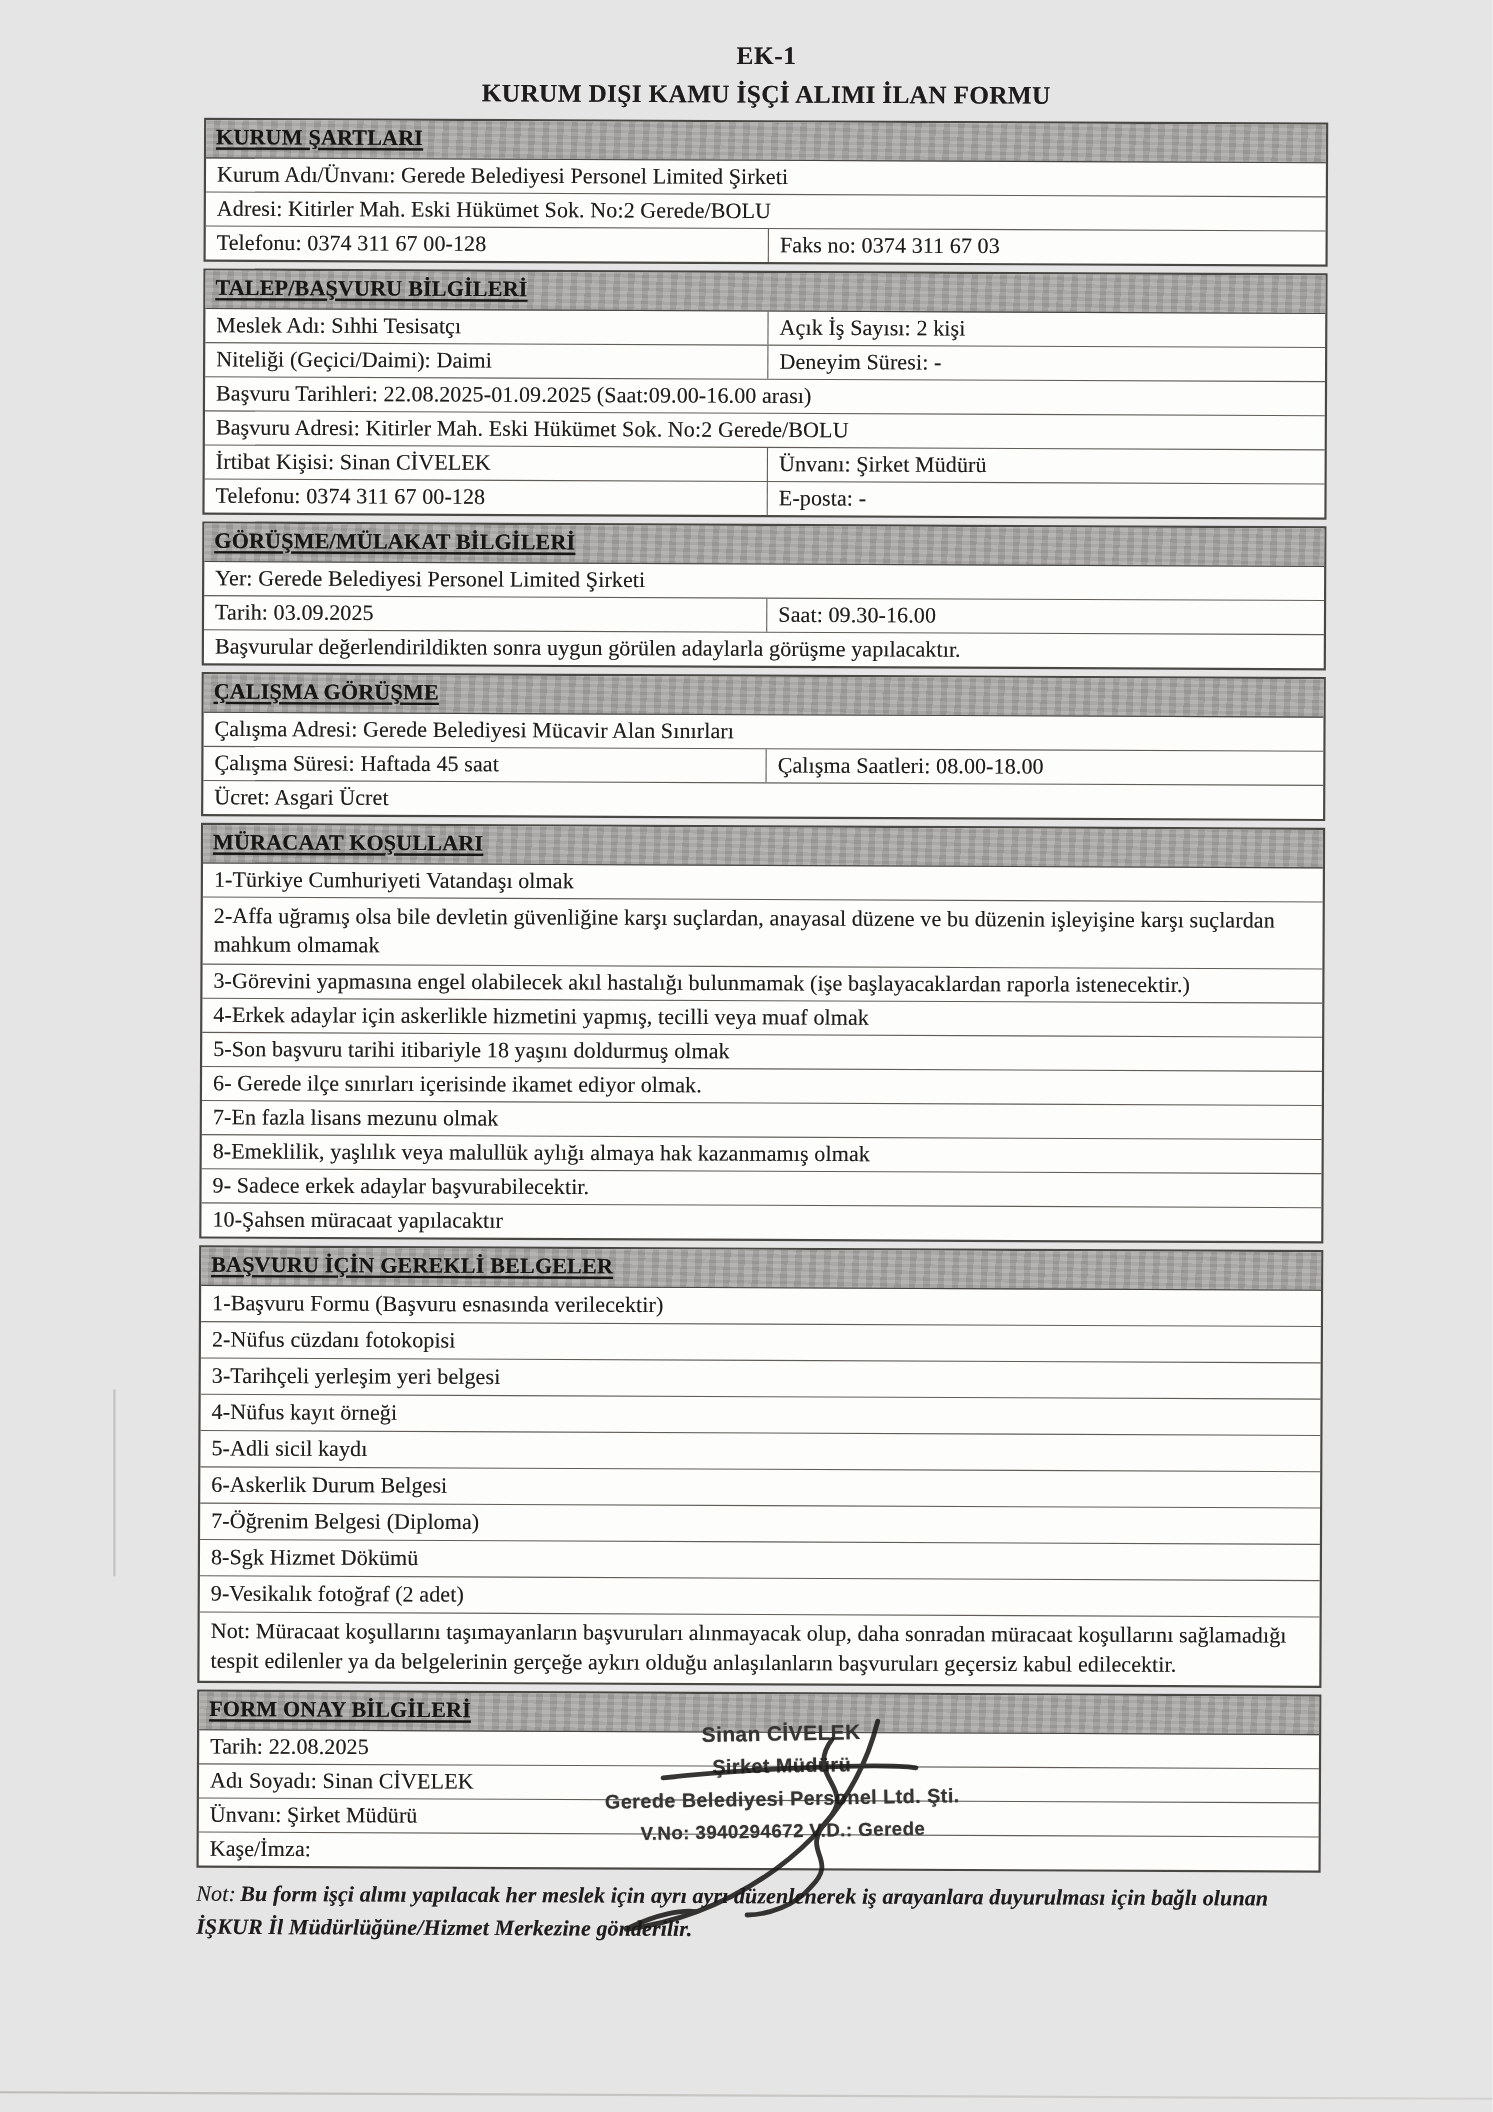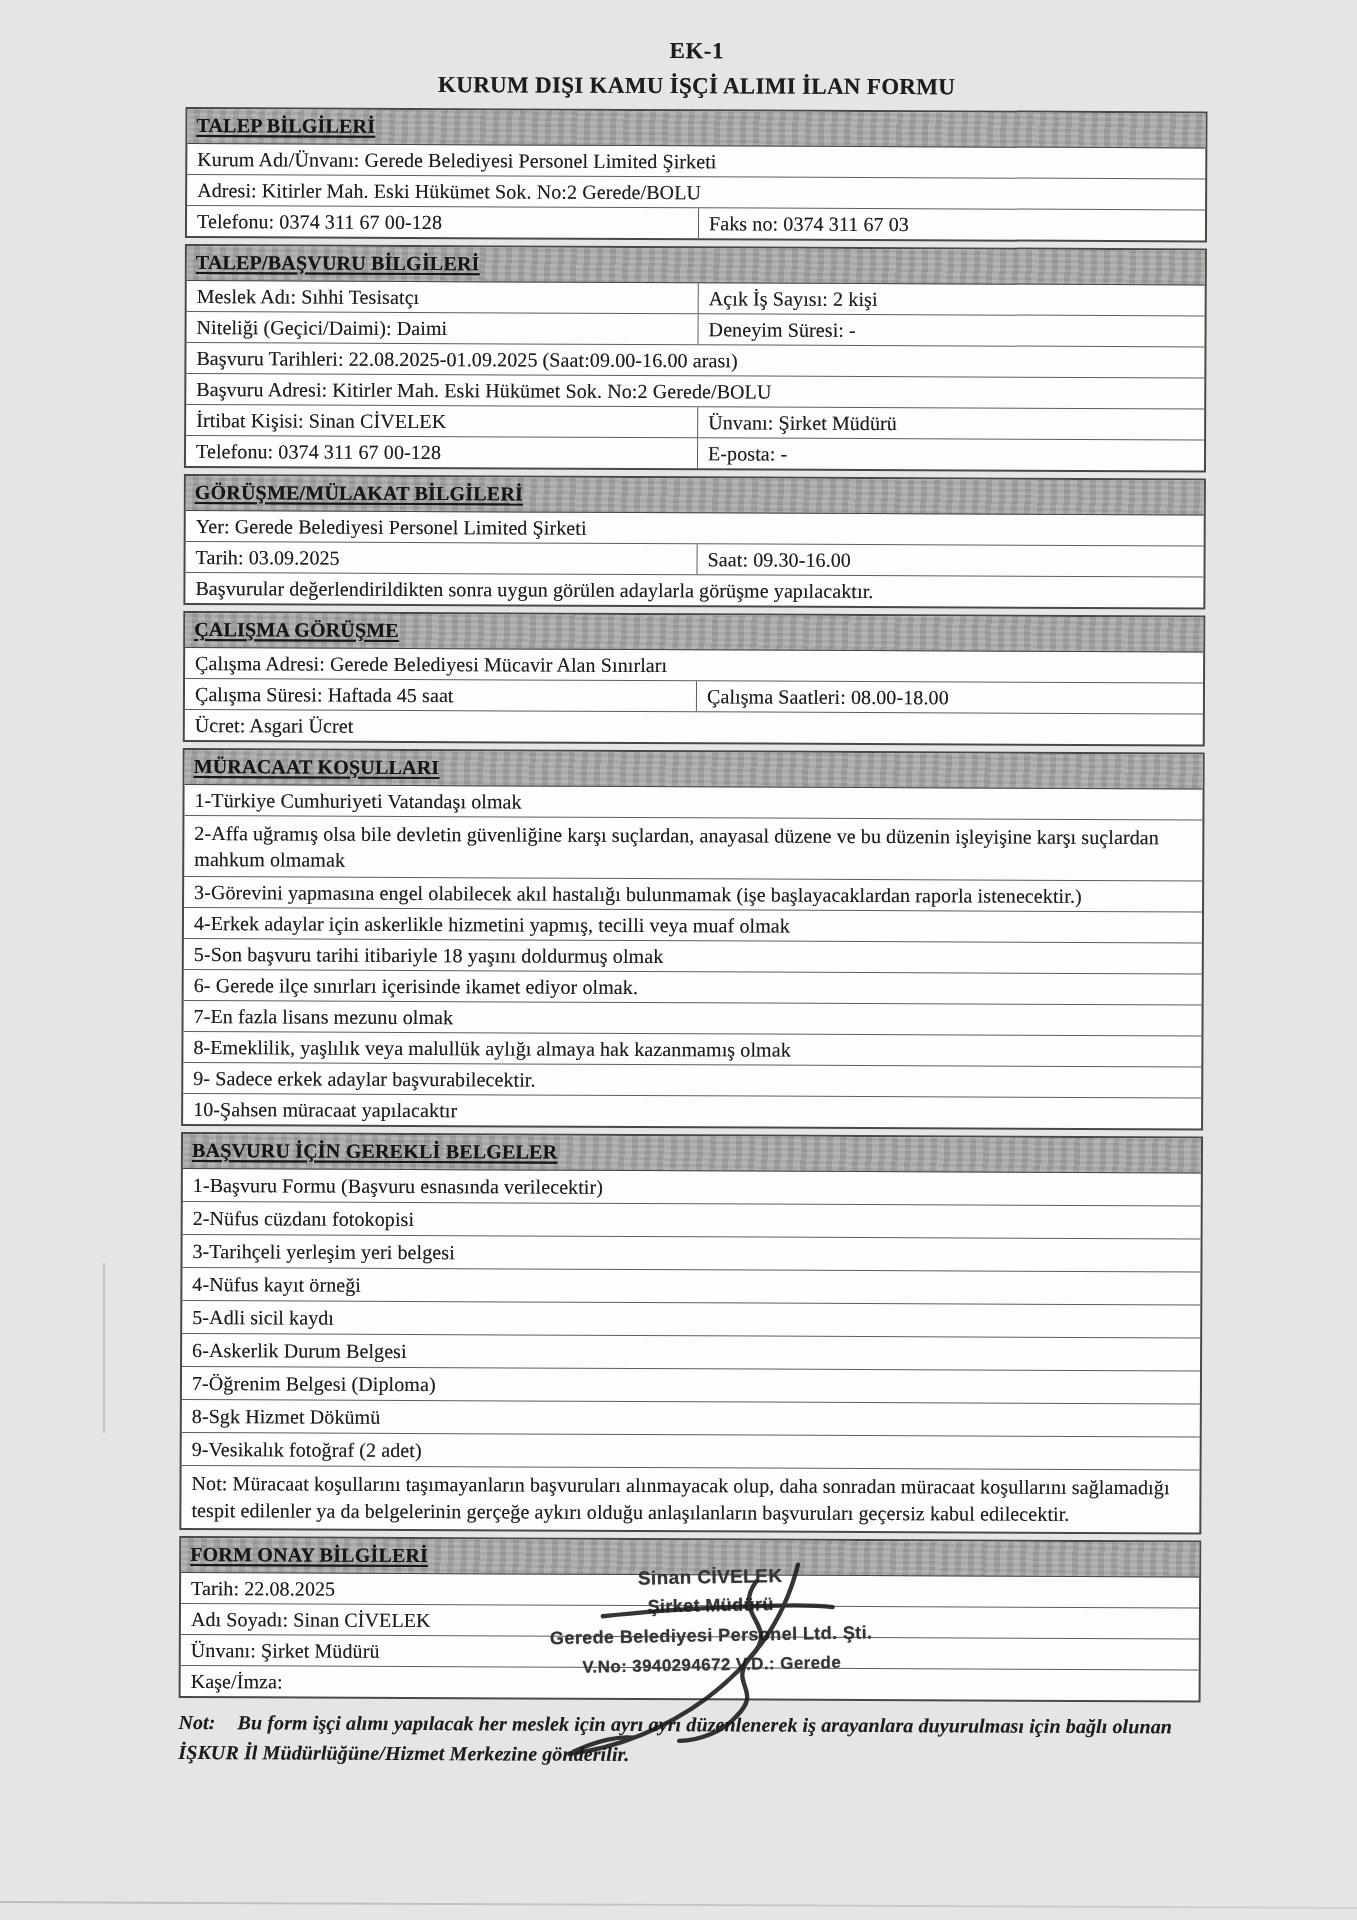--- a/index.html
+++ b/index.html
@@ -65,21 +65,21 @@
   .section:nth-child(6) .cell{min-height:32px;line-height:32px;}
   .section:nth-child(6) .cell.wrap{line-height:27px;}
   
   .section:nth-child(7) .row:last-child .cell{min-height:47px;}
   .footer-note{
     margin-top:9px;width:1030px;
     font-style:italic;font-size:20px;line-height:30px;
     font-weight:600;letter-spacing:.1px;
     text-shadow:0 0 .5px rgba(30,28,26,.45);
   }
-  .note-label{font-weight:bold;margin-right:22px;}
+  .note-label{font-weight:normal;margin-right:4px;}
   
   #stamp{
     position:absolute;left:318px;top:22px;width:424px;
     text-align:center;transform:rotate(-1.3deg);
     font-family:"Liberation Sans","DejaVu Sans",sans-serif;
     color:#373533;z-index:5;pointer-events:none;
   }
   .stamp-line{
     font-weight:bold;letter-spacing:.4px;
     text-shadow:0 0 1px rgba(70,68,66,.65);
@@ -105,21 +105,21 @@
 </style>
 </head>
 <body>
 
 <div class="paper">
   <div class="content">
     <div class="doc-ref">EK-1</div>
     <div class="doc-title">KURUM DIŞI KAMU İŞÇİ ALIMI İLAN FORMU</div>
     <div id="form-table">
         <div class="section">
-          <div class="band"><span class="band-text">TALEP BİLGİLERİ</span></div>
+          <div class="band"><span class="band-text">KURUM ŞARTLARI</span></div>
           <div class="row">
             <div class="cell">Kurum Adı/Ünvanı: Gerede Belediyesi Personel Limited Şirketi</div>
           </div>
           <div class="row">
             <div class="cell">Adresi: Kitirler Mah. Eski Hükümet Sok. No:2 Gerede/BOLU</div>
           </div>
           <div class="row cols">
             <div class="cell">Telefonu: 0374 311 67 00-128</div>
             <div class="cell">Faks no: 0374 311 67 03</div>
           </div>

